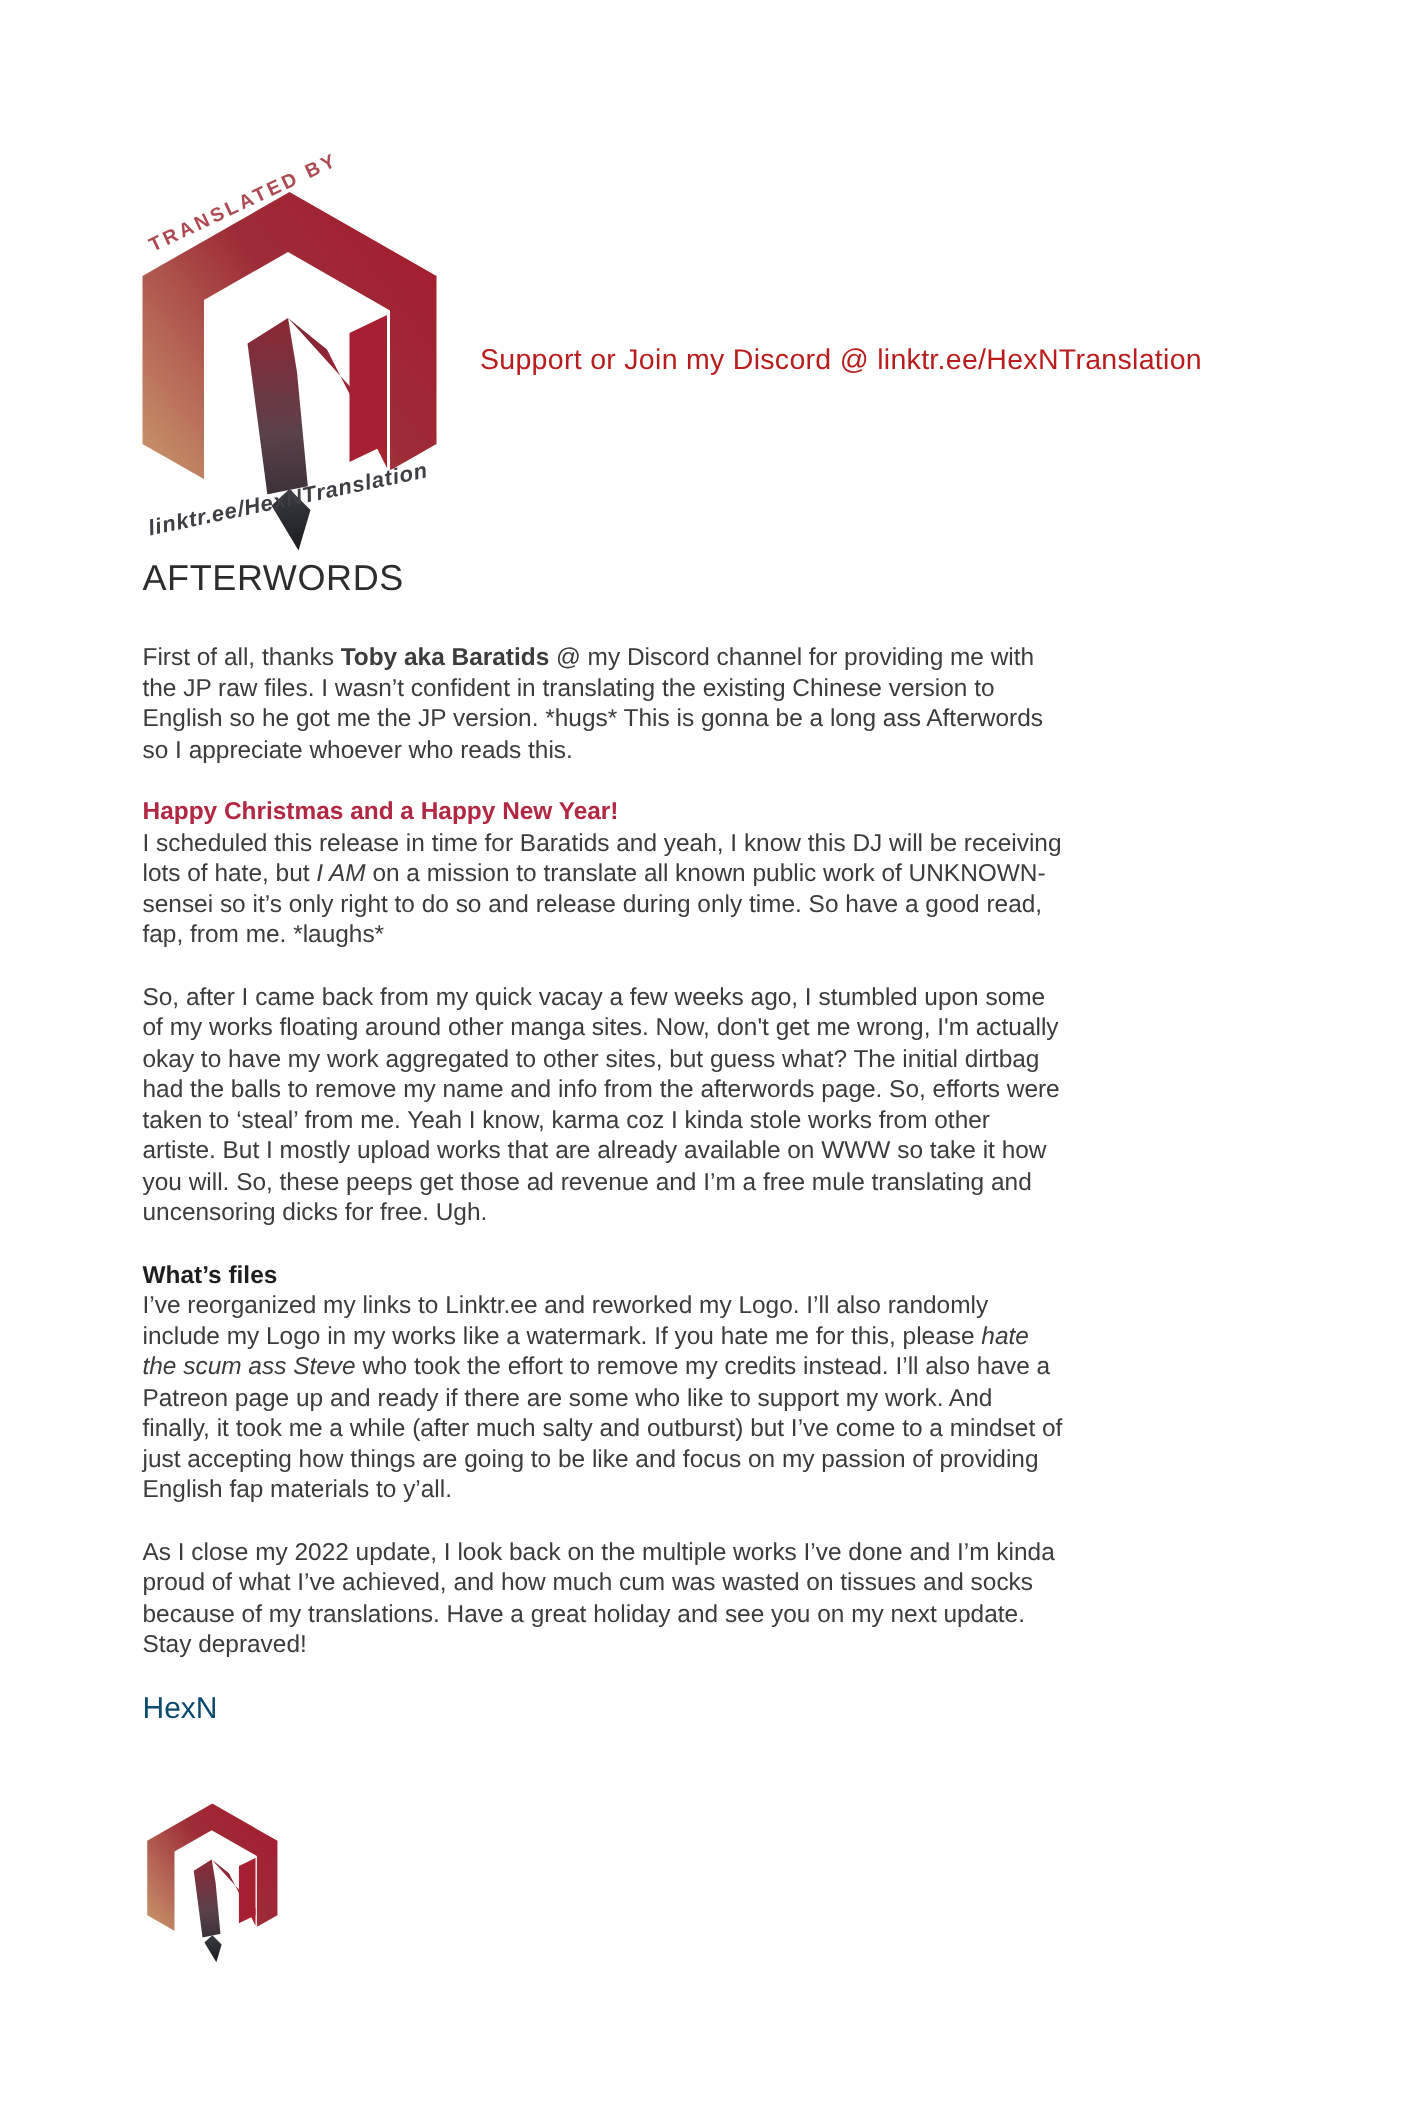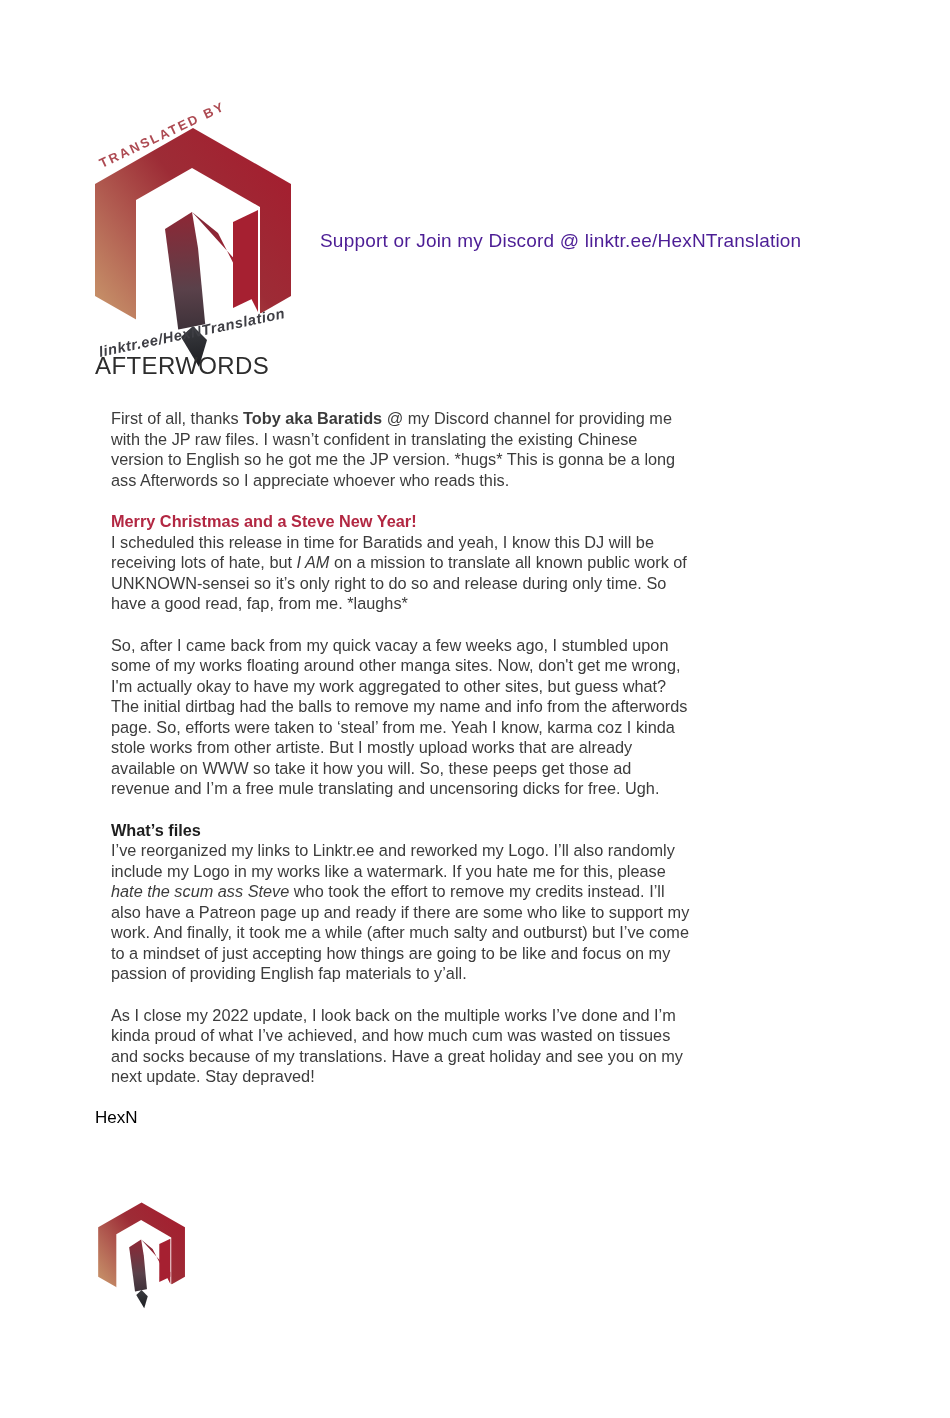--- a/index.html
+++ b/index.html
@@ -3,30 +3,30 @@
 <meta charset="utf-8">
 <style>
   html,body{margin:0;padding:0;}
   body{
     width:950px;height:1418px;position:relative;background:#ffffff;overflow:hidden;
     font-family:"Liberation Sans", sans-serif;color:#3a3a3a;
   }
   .logo-big{position:absolute;left:86px;top:100px;width:225px;height:280px;}
   .logo-small{position:absolute;left:94px;top:1190px;width:100px;height:124px;}
   .support-line{
-    position:absolute;left:320px;top:230px;font-size:19px;color:#4c1d95;letter-spacing:.2px;text-align:center;
+    position:absolute;left:320px;top:230px;font-size:19px;color:#b91c1c;letter-spacing:.2px;text-align:center;
   }
-  .content{position:absolute;left:95px;top:352px;width:614px;}
+  .content{position:absolute;left:95px;top:372px;width:614px;}
   .page-title{
     font-size:24px;font-weight:500;color:#2d2d2d;letter-spacing:.4px;margin:0 0 28px 0;
   }
-  .section{margin:16px;}
+  .section{margin:0;}
   .para{margin:0 0 21px 0;font-size:16.3px;line-height:20.5px;color:#3c3c3c;}
   .sec-heading{font-size:16.3px;line-height:20.5px;font-weight:700;color:#1e1e1e;}
-  .signoff{font-size:17px;color:#000000;margin-top:0px;}
+  .signoff{font-size:20px;color:#0c4a6e;margin-top:0px;}
   svg text{font-family:"Liberation Sans", sans-serif;}
 </style>
 </head>
 <body>
 
 <svg class="logo-big" viewBox="0 0 225 280" aria-hidden="true">
   <defs>
     <linearGradient id="gHex" gradientUnits="userSpaceOnUse" x1="205" y1="70" x2="18" y2="212">
       <stop offset="0" stop-color="#a41e2f"></stop>
       <stop offset="0.42" stop-color="#9d2c36"></stop>
@@ -69,21 +69,21 @@
 
 <div class="support-line">Support or Join my Discord @ linktr.ee/HexNTranslation</div>
 
 <div class="content">
   <h1 class="page-title">AFTERWORDS</h1>
   <div id="sections">
       <div class="section">
         <p class="para"><span>First of all, thanks </span><span style="font-weight: 700;">Toby aka Baratids</span><span> @ my Discord channel for providing me with the JP raw files. I wasn’t confident in translating the existing Chinese version to English so he got me the JP version. *hugs* This is gonna be a long ass Afterwords so I appreciate whoever who reads this.</span></p>
       </div>
       <div class="section">
-        <div class="sec-heading" style="color: rgb(178, 39, 66);">Merry Christmas and a Steve New Year!</div>
+        <div class="sec-heading" style="color: rgb(178, 39, 66);">Happy Christmas and a Happy New Year!</div>
         <p class="para"><span>I scheduled this release in time for Baratids and yeah, I know this DJ will be receiving lots of hate, but </span><span style="font-style: italic;">I AM</span><span> on a mission to translate all known public work of UNKNOWN-sensei so it’s only right to do so and release during only time. So have a good read, fap, from me. *laughs*</span></p>
       </div>
       <div class="section">
         <p class="para"><span>So, after I came back from my quick vacay a few weeks ago, I stumbled upon some of my works floating around other manga sites. Now, don't get me wrong, I'm actually okay to have my work aggregated to other sites, but guess what? The initial dirtbag had the balls to remove my name and info from the afterwords page. So, efforts were taken to ‘steal’ from me. Yeah I know, karma coz I kinda stole works from other artiste. But I mostly upload works that are already available on WWW so take it how you will. So, these peeps get those ad revenue and I’m a free mule translating and uncensoring dicks for free. Ugh.</span></p>
       </div>
       <div class="section">
         <div class="sec-heading">What’s files</div>
         <p class="para"><span>I’ve reorganized my links to Linktr.ee and reworked my Logo. I’ll also randomly include my Logo in my works like a watermark. If you hate me for this, please </span><span style="font-style: italic;">hate the scum ass Steve</span><span> who took the effort to remove my credits instead. I’ll also have a Patreon page up and ready if there are some who like to support my work. And finally, it took me a while (after much salty and outburst) but I’ve come to a mindset of just accepting how things are going to be like and focus on my passion of providing English fap materials to y’all.</span></p>
       </div>
       <div class="section">

